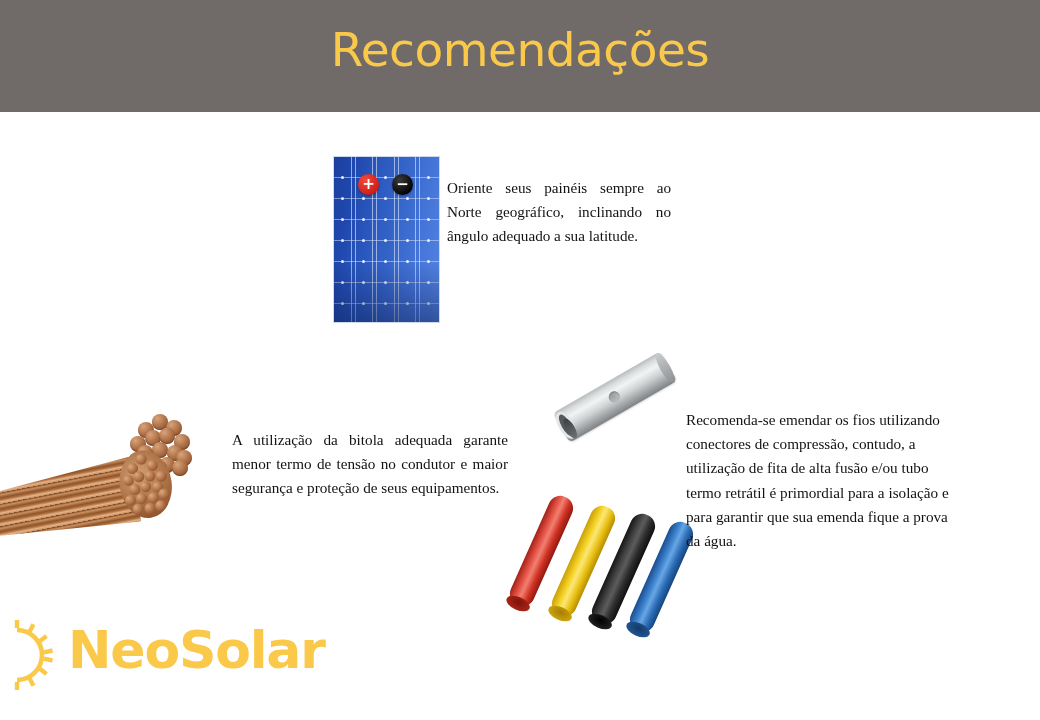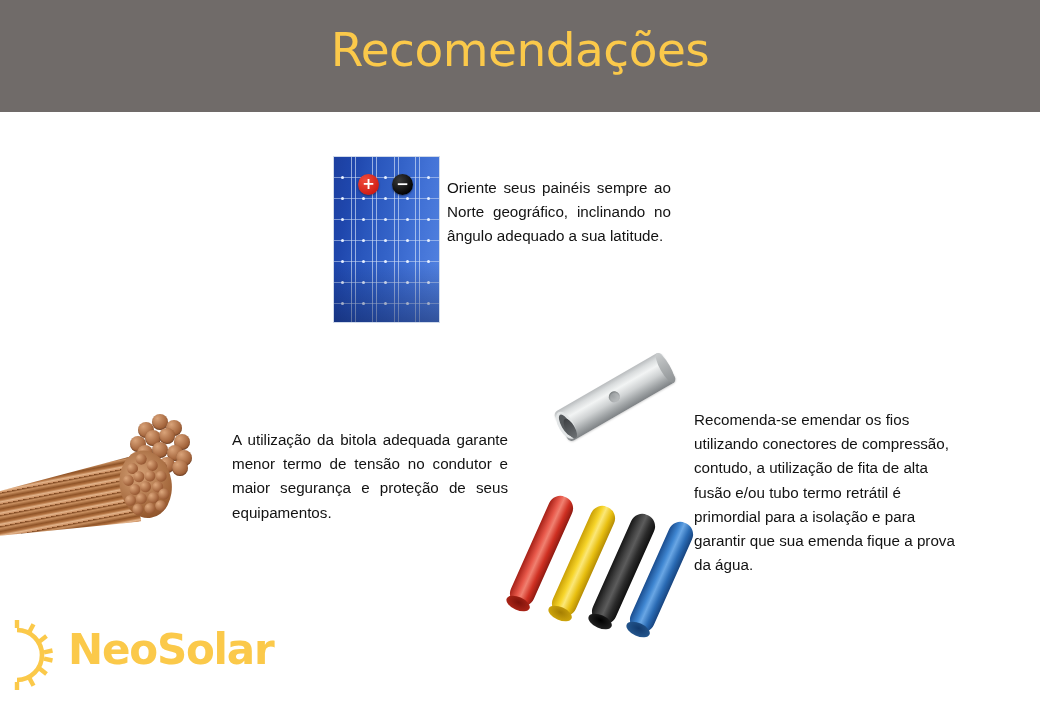--- a/index.html
+++ b/index.html
@@ -36,39 +36,38 @@
     line-height: 62px;
     white-space: nowrap;
   }
 
   
   .body-text {
     position: absolute;
     color: #121212;
     font-size: 15.2px;
     line-height: 24.2px;
-    font-family: Liberation Sans, sans-serif;
+    font-family: Liberation Serif, serif;
   }
   #text-panel {
     left: 447px; top: 176px;
     width: 224px;
     text-align: justify;
     text-align-last: left;
   }
   #text-wire {
     left: 232px; top: 428px;
     width: 276px;
     text-align: justify;
     text-align-last: left;
   }
   #text-connector {
     left: 686px; top: 408px;
     width: 268px;
     text-align: left;
-    margin-left: 8px;
   }
 
   
   #solar-panel {
     position: absolute;
     left: 333px; top: 156px;
     width: 107px; height: 167px;
     background:
       linear-gradient(100deg,
         #1c3fa0 0%,
@@ -278,21 +277,21 @@
   }
   #sun-icon {
     position: absolute;
     left: -22px; top: 8px;
     width: 78px; height: 78px;
   }
   #logo-wordmark {
     position: absolute;
     left: 68px; top: 623px;
     color: #FBC94A;
-    font-size: 42px;
+    font-size: 52px;
     font-weight: 700;
     letter-spacing: -1.2px;
     font-family: "DejaVu Sans", sans-serif;
     line-height: 54px;
     white-space: nowrap;
   }
 </style>
 </head>
 <body>
 

